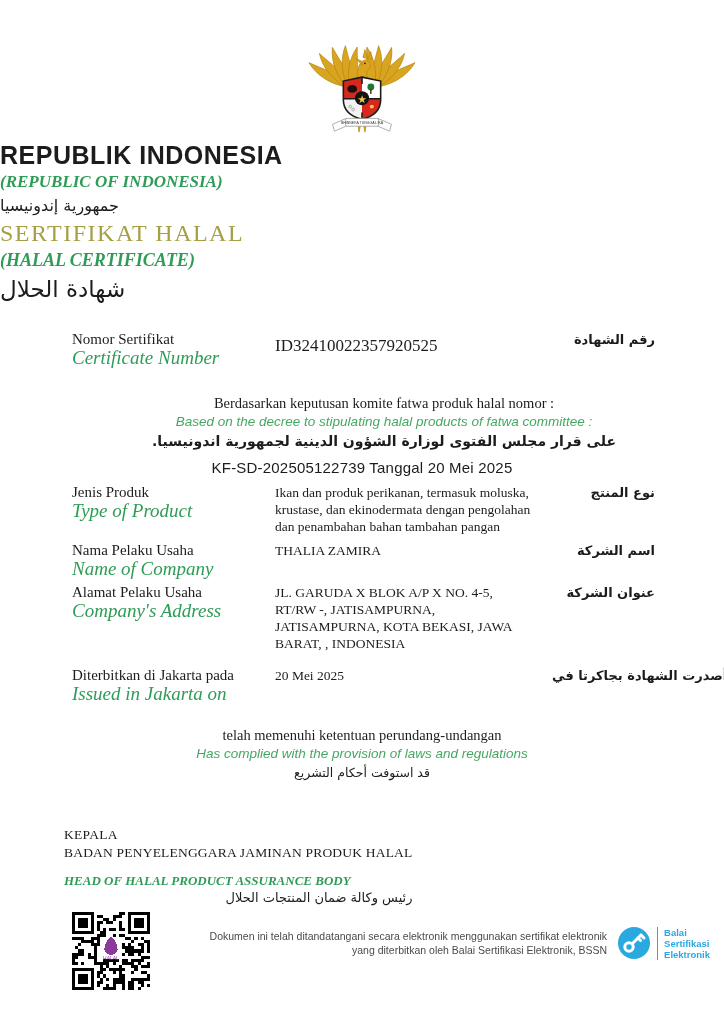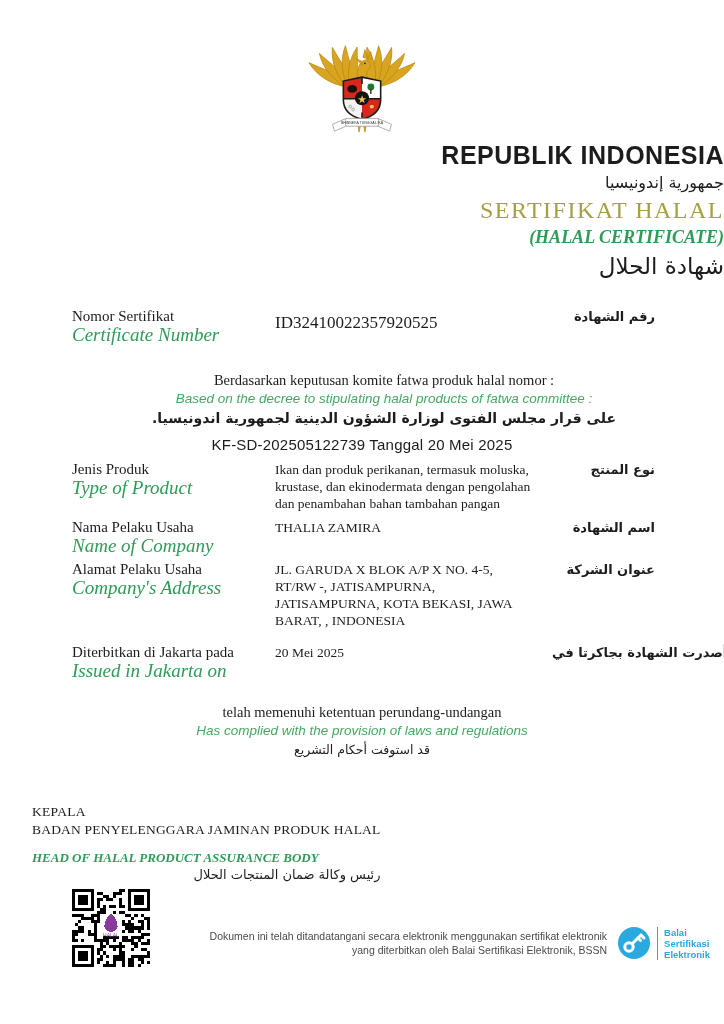--- a/index.html
+++ b/index.html
@@ -8,21 +8,21 @@
   }
   *{margin:0;padding:0;box-sizing:border-box;}
   html,body{background:#e8e8e8;}
   .page{
     width:724px;height:1024px;background:#ffffff;position:relative;
     margin:0 auto;font-family:"Liberation Serif", serif;color:#1c1c1c;
     overflow:hidden;
   }
   
   .emblem-wrap{display:flex;justify-content:center;padding-top:28px;}
-  .titles{text-align:right;padding-left:10px;}
+  .titles{text-align:left;}
   .t-country{font-family:"Liberation Sans",sans-serif;font-size:25px;font-weight:600;letter-spacing:.5px;line-height:30px;}
   .t-country-en{font-size:17px;font-style:italic;font-weight:bold;color:var(--green);line-height:23px;}
   .t-country-ar{font-family:"DejaVu Sans",sans-serif;font-size:16px;line-height:25px;direction:rtl;}
   .t-title{font-size:24px;color:var(--olive);letter-spacing:1.5px;line-height:30px;}
   .t-title-en{font-size:18px;font-style:italic;font-weight:bold;color:var(--green);line-height:24px;}
   .t-title-ar{font-family:"DejaVu Sans",sans-serif;font-size:23px;line-height:34px;direction:rtl;}
   
   .rows{padding:0 69px 0 72px;}
   .row{display:grid;grid-template-columns:203px 277px 1fr;align-items:start;}
   .lab-id{font-size:15px;line-height:19px;}
@@ -31,21 +31,21 @@
   .lab-ar{font-family:"DejaVu Sans",sans-serif;font-size:13px;font-weight:bold;direction:rtl;text-align:right;padding-top:2px;white-space:nowrap;}
   .certnum{font-size:17px;padding-top:7px;}
   
   .cblock{text-align:center;}
   .c-id{font-size:14.5px;line-height:19px;}
   .c-en{font-family:"Liberation Sans",sans-serif;font-size:13.5px;font-style:italic;color:var(--green-sans);line-height:18px;}
   .c-ar{font-family:"DejaVu Sans",sans-serif;font-size:14px;font-weight:bold;direction:rtl;line-height:21px;}
   .c-ar-normal{font-family:"DejaVu Sans",sans-serif;font-size:12.5px;direction:rtl;line-height:19px;}
   .kf-line{font-family:"Liberation Sans",sans-serif;font-size:15px;text-align:center;letter-spacing:.2px;}
   
-  .kepala{padding-left:32px;display:inline-block;}
+  .kepala{padding-left:64px;display:inline-block;}
   .k-1{font-size:13.5px;line-height:18px;letter-spacing:.3px;}
   .k-2{font-size:13.5px;line-height:18px;letter-spacing:.2px;}
   .k-en{font-size:13px;font-style:italic;font-weight:bold;color:var(--green);line-height:17px;margin-top:10px;}
   .k-ar{font-family:"DejaVu Sans",sans-serif;font-size:13px;direction:rtl;text-align:right;line-height:17px;}
   .qr{margin:6px 0 0 72px;width:78px;height:78px;display:block;}
   
   .footer{position:absolute;right:14px;bottom:64px;display:flex;align-items:center;gap:10px;}
   .f-text{font-family:"Liberation Sans",sans-serif;font-size:10.5px;color:#4a4a4a;text-align:right;line-height:14px;}
   .f-logo{display:flex;align-items:center;gap:6px;}
   .f-logo-text{font-family:"Liberation Sans",sans-serif;font-size:9.5px;font-weight:bold;color:var(--blue);line-height:11px;border-left:1.5px solid var(--blue);padding-left:6px;}
@@ -114,20 +114,21 @@
         <path d="M30 98 L44 92 L46 99 L32 105 Z" fill="#fff" stroke="#9a9a9a" stroke-width="0.8"></path>
         <path d="M90 98 L76 92 L74 99 L88 105 Z" fill="#fff" stroke="#9a9a9a" stroke-width="0.8"></path>
         <rect x="43" y="92" width="34" height="8" rx="2" fill="#fff" stroke="#9a9a9a" stroke-width="0.8"></rect>
         <text x="60" y="98" text-anchor="middle" font-size="3.6" fill="#333" font-family="Liberation Sans, sans-serif">BHINNEKA TUNGGAL IKA</text>
       </g>
     </svg>
   </div>
 
   <div class="titles">
     <div class="t-country">REPUBLIK INDONESIA</div>
+    <div class="t-country-en">(REPUBLIC OF INDONESIA)</div>
     <div class="t-country-ar">جمهورية إندونيسيا</div>
     <div class="t-title">SERTIFIKAT HALAL</div>
     <div class="t-title-en">(HALAL CERTIFICATE)</div>
     <div class="t-title-ar">شهادة الحلال</div>
   </div>
 
   <div class="rows mt24">
     <div class="row">
       <div>
         <div class="lab-id">Nomor Sertifikat</div>
@@ -153,21 +154,21 @@
       </div>
       <div class="val">Ikan dan produk perikanan, termasuk moluska, krustase, dan ekinodermata dengan pengolahan dan penambahan bahan tambahan pangan</div>
       <div class="lab-ar">نوع المنتج</div>
     </div>
     <div class="row mt6">
       <div>
         <div class="lab-id">Nama Pelaku Usaha</div>
         <div class="lab-en">Name of Company</div>
       </div>
       <div class="val">THALIA ZAMIRA</div>
-      <div class="lab-ar">اسم الشهادة</div>
+      <div class="lab-ar">اسم الشركة</div>
     </div>
     <div class="row mt6">
       <div>
         <div class="lab-id">Alamat Pelaku Usaha</div>
         <div class="lab-en">Company's Address</div>
       </div>
       <div class="val">JL. GARUDA X BLOK A/P X NO. 4-5, RT/RW -, JATISAMPURNA, JATISAMPURNA, KOTA BEKASI, JAWA BARAT, , INDONESIA</div>
       <div class="lab-ar">عنوان الشركة</div>
     </div>
     <div class="row mt14">

